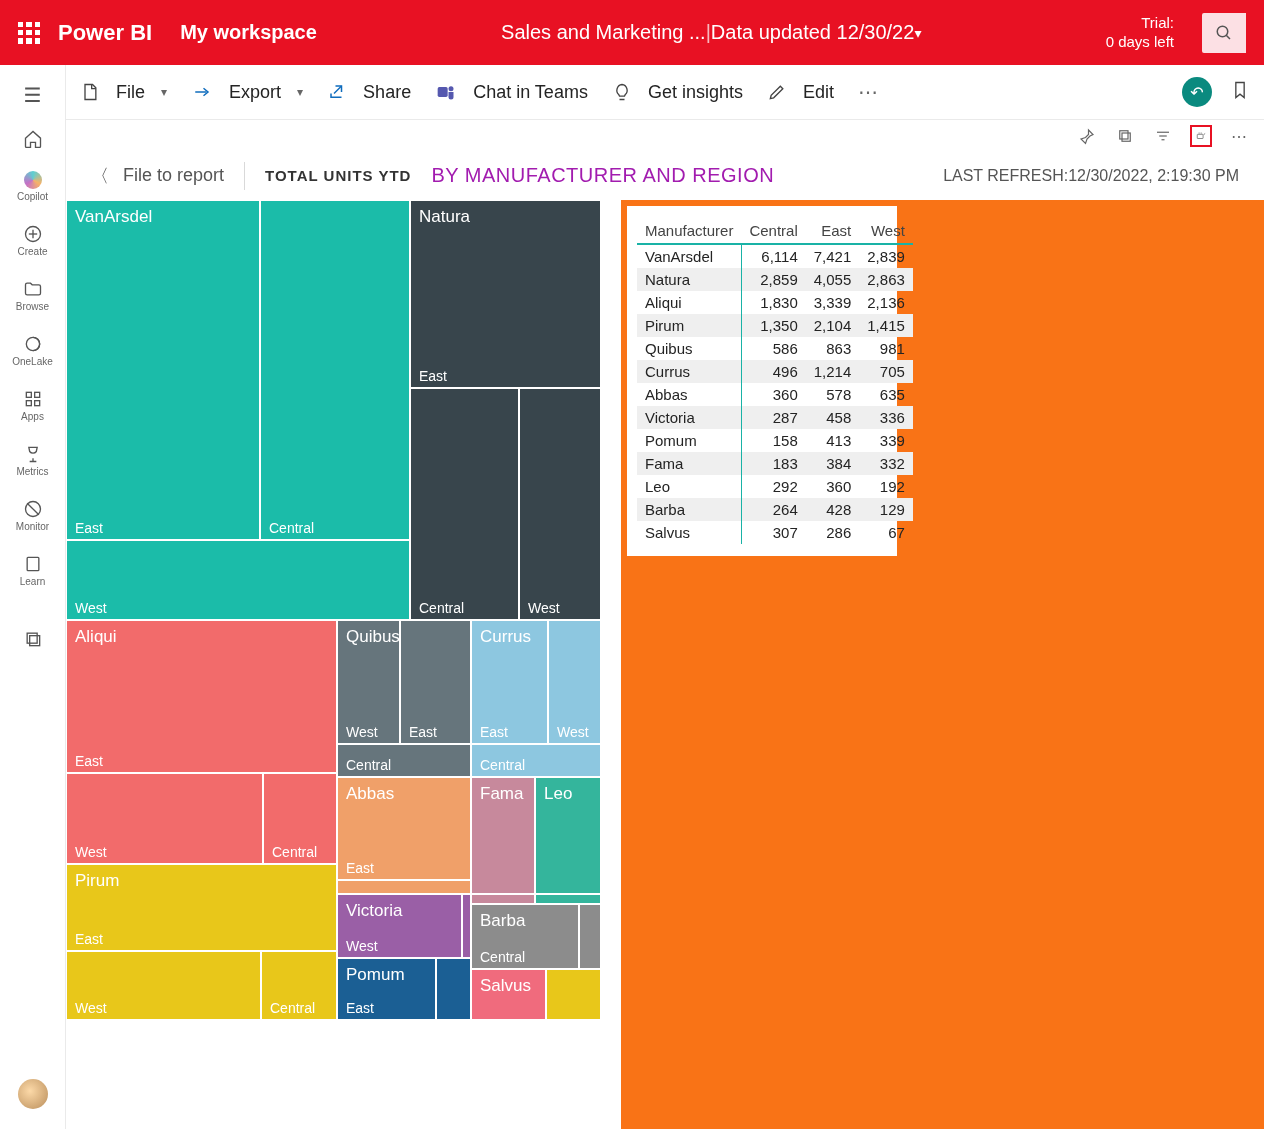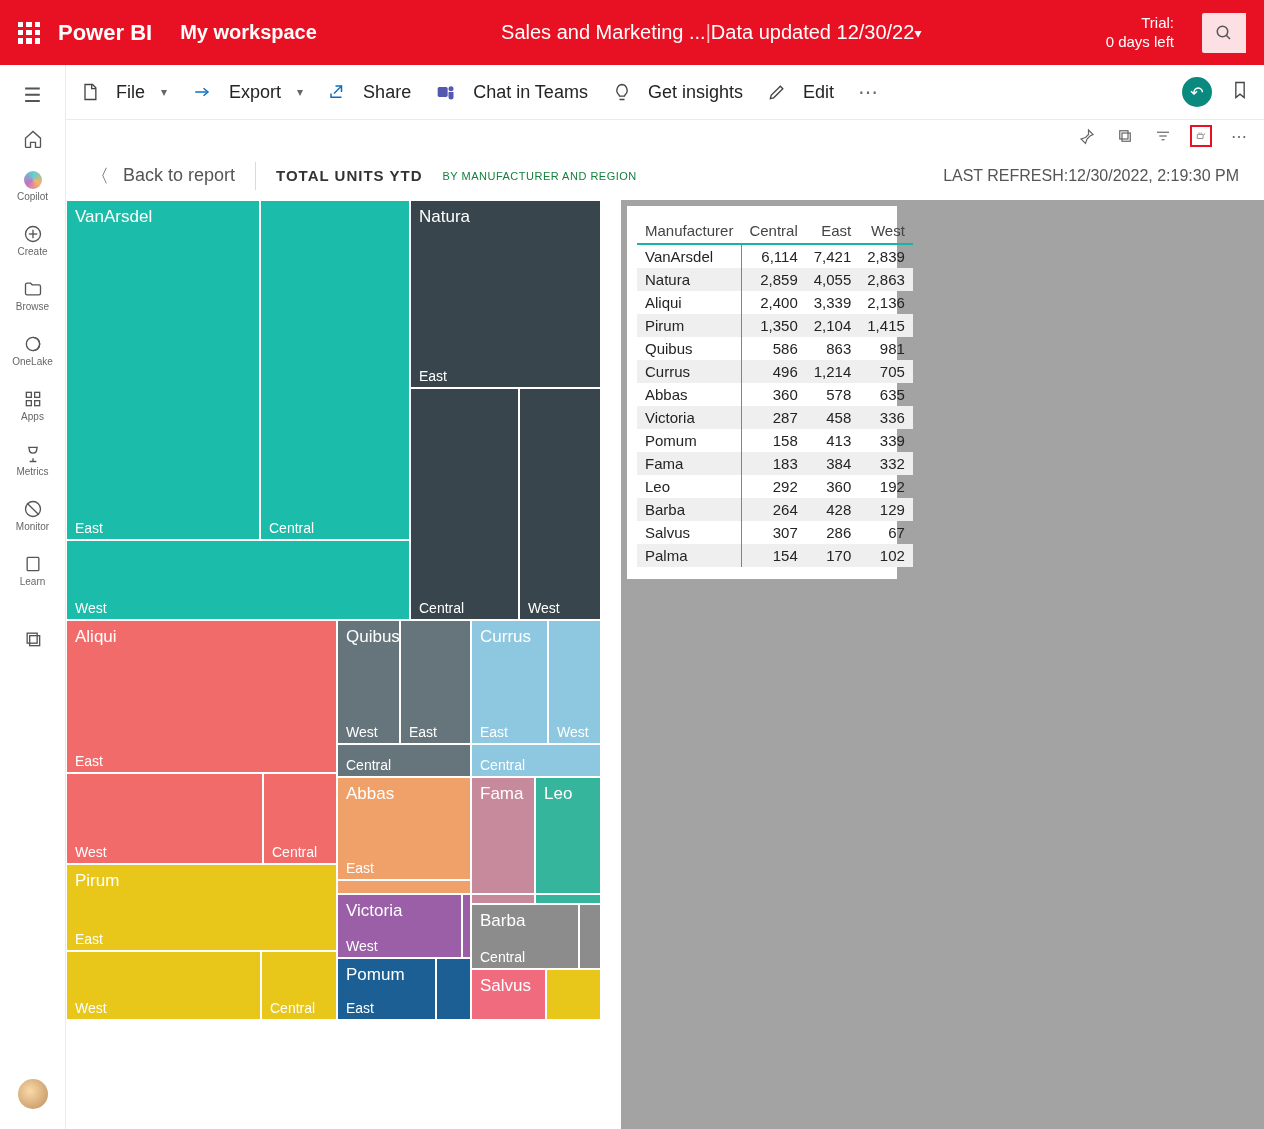--- a/index.html
+++ b/index.html
@@ -33,30 +33,30 @@
   .undo-circle { width:30px; height:30px; border-radius:50%; background:#0a8a7f; color:#fff; display:flex; align-items:center; justify-content:center; font-size:16px; }
 
   .subtoolbar { height:32px; display:flex; align-items:center; justify-content:flex-end; gap:16px; padding: 0 14px; color:#666; }
   .subtoolbar .ic { cursor:pointer; }
   .hi-box { border:2px solid #e81123; padding:2px 4px; }
 
   .breadcrumb { height:48px; display:flex; align-items:center; padding:0 25px; gap:20px; border-bottom:1px solid #fff; }
   .back { display:flex; align-items:center; gap:14px; color:#555; font-size:18px; cursor:pointer; }
   .vsep { width:1px; height:28px; background:#d9d9d9; }
   .bc-title { font-size:15px; letter-spacing:1px; color:#333; font-weight:600; }
-  .bc-sub { font-size:11px; letter-spacing:.5px; color:#15803d; }
+  .bc-sub { font-size:20px; letter-spacing:.5px; color:#a21caf; }
   .refresh { margin-left:auto; font-size:16px; color:#555; }
 
   .content { flex:1; display:flex; gap:20px; padding: 0 0 0 0; }
   .treemap { width:535px; height:820px; position:relative; margin-left:0; }
   .tile { position:absolute; color:#fff; font-size:15px; overflow:hidden; border:1px solid #fff; }
   .tile-title { position:absolute; top:6px; left:8px; font-size:17px; }
   .tile-sub { position:absolute; bottom:3px; left:8px; font-size:14px; }
 
-  .data-pane { flex:1; background:#a3a3a3; padding:6px; margin-top:0; }
+  .data-pane { flex:1; background:#f97316; padding:6px; margin-top:0; }
   .data-inner { background:#fff; padding:12px 10px; width:270px; }
   table { border-collapse:collapse; font-size:15px; }
   th { font-weight:400; color:#444; text-align:right; padding:4px 8px; border-bottom:2px solid #19b2a6; }
   th:first-child { text-align:left; }
   td { padding:3px 8px; text-align:right; border:none; }
   td:first-child { text-align:left; border-right:1px solid #19b2a6; }
   tbody tr:nth-child(even){ background:#efefef; }
 
   .ic { width:22px; height:22px; display:inline-flex; align-items:center; justify-content:center; }
 </style>
@@ -246,21 +246,21 @@
             <rect x="3" y="8" width="14" height="10" rx="1"></rect>
             <path d="M6 5h3M11 5h3M19 9a5 5 0 0 0 0-1l3-2"></path>
           </svg>
         </span>
       <span class="ic" style="color:#666;">⋯</span>
     </div>
 
     <div class="breadcrumb">
       <div class="back">
           <span>〈</span>
-          <span>Back to report</span>
+          <span>File to report</span>
         </div>
       <div class="vsep"></div>
       <span class="bc-title">TOTAL UNITS YTD</span>
       <span class="bc-sub">BY MANUFACTURER AND REGION</span>
       <span class="refresh"><span>LAST REFRESH:</span><span>12/30/2022, 2:19:30 PM</span></span>
     </div>
 
     <div class="content">
       <div class="treemap" id="treemap">
           <div class="tile" style="left: 0px; top: 0px; width: 194px; height: 340px; background: rgb(27, 188, 169);">
@@ -375,21 +375,21 @@
                   <td>2,839</td>
                 </tr>
                 <tr>
                   <td>Natura</td>
                   <td>2,859</td>
                   <td>4,055</td>
                   <td>2,863</td>
                 </tr>
                 <tr>
                   <td>Aliqui</td>
-                  <td>2,400</td>
+                  <td>1,830</td>
                   <td>3,339</td>
                   <td>2,136</td>
                 </tr>
                 <tr>
                   <td>Pirum</td>
                   <td>1,350</td>
                   <td>2,104</td>
                   <td>1,415</td>
                 </tr>
                 <tr>
@@ -439,25 +439,19 @@
                   <td>264</td>
                   <td>428</td>
                   <td>129</td>
                 </tr>
                 <tr>
                   <td>Salvus</td>
                   <td>307</td>
                   <td>286</td>
                   <td>67</td>
                 </tr>
-                <tr>
-                  <td>Palma</td>
-                  <td>154</td>
-                  <td>170</td>
-                  <td>102</td>
-                </tr>
               </tbody>
           </table>
         </div>
       </div>
     </div>
   </div>
 </div>
 
 </body></html>

